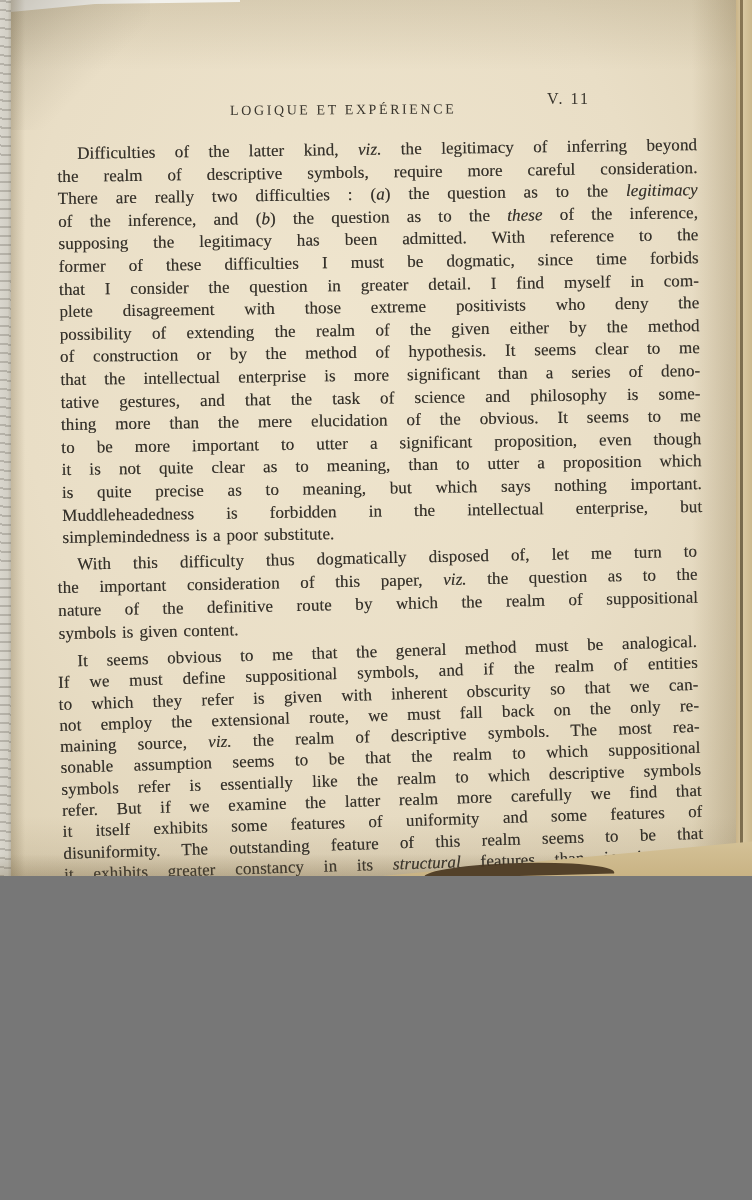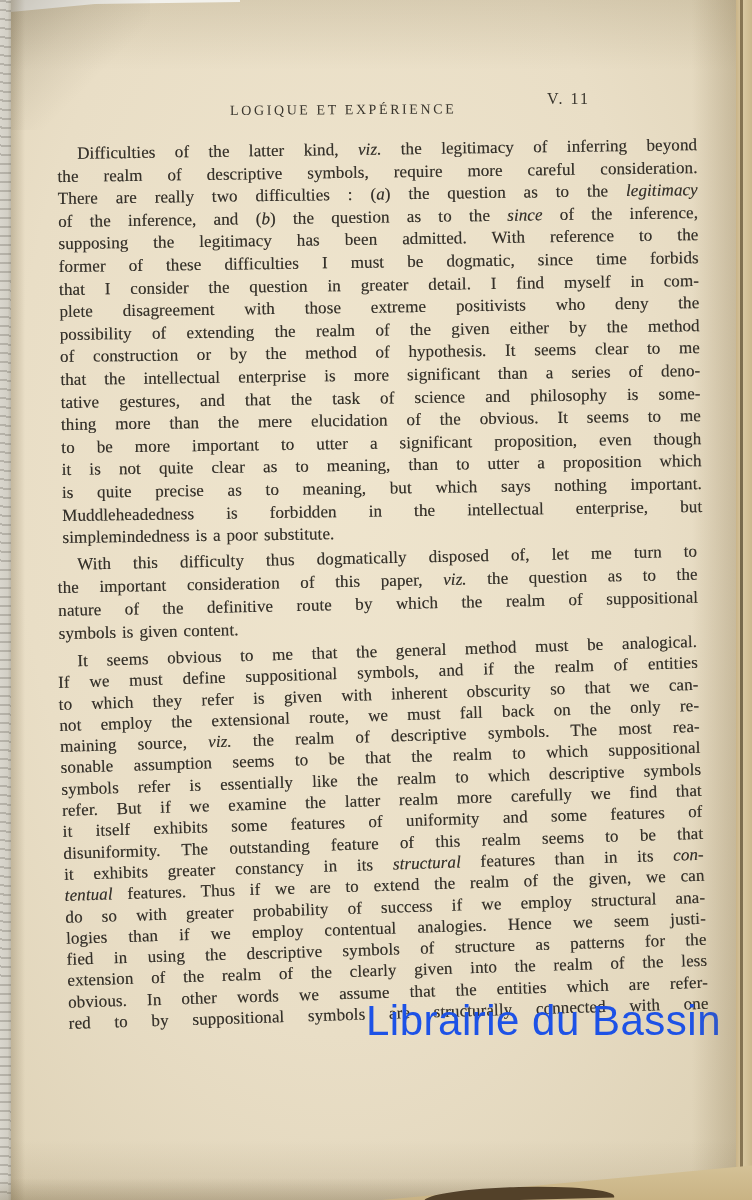--- a/index.html
+++ b/index.html
@@ -1,17 +1,17 @@
 <!DOCTYPE html>
 <html><head>
 <meta charset="utf-8">
 <style>
   html,body{margin:0;padding:0;background:#777;}
   .photo{
-    position:relative;width:752px;height:1200px;overflow:hidden;
+    position:relative;width:752px;height:876px;overflow:hidden;
     background:
       linear-gradient(180deg, rgba(150,135,100,0.22) 0px, rgba(150,135,100,0.0) 70px),
       linear-gradient(0deg, rgba(130,110,75,0.18) 0px, rgba(130,110,75,0.0) 60px),
       radial-gradient(ellipse at 45% 38%, #efe5ce 0%, #e9dec6 55%, #ddd1b5 95%);
     font-family:"Liberation Serif", serif;
   }
   
   .left-edge{
     position:absolute;left:0;top:0;width:11px;height:1200px;
     background:
@@ -104,21 +104,21 @@
   <div class="left-edge"></div>
   <div class="left-edge-shadow"></div>
 
   <div class="runhead">LOGIQUE ET EXPÉRIENCE</div>
   <div class="pagenum">V. 11</div>
 
   <div class="para p1">
       <div class="line line-just line-indent"><span>Difficulties of the latter kind, </span><span class="it">viz.</span><span> the legitimacy of inferring beyond</span></div>
       <div class="line line-just"><span>the realm of descriptive symbols, require more careful consideration.</span></div>
       <div class="line line-just"><span>There are really two difficulties : (</span><span class="it">a</span><span>) the question as to the </span><span class="it">legitimacy</span></div>
-      <div class="line line-just"><span>of the inference, and (</span><span class="it">b</span><span>) the question as to the </span><span class="it">since</span><span> of the inference,</span></div>
+      <div class="line line-just"><span>of the inference, and (</span><span class="it">b</span><span>) the question as to the </span><span class="it">these</span><span> of the inference,</span></div>
       <div class="line line-just"><span>supposing the legitimacy has been admitted. With reference to the</span></div>
       <div class="line line-just"><span>former of these difficulties I must be dogmatic, since time forbids</span></div>
       <div class="line line-just"><span>that I consider the question in greater detail. I find myself in com-</span></div>
       <div class="line line-just"><span>plete disagreement with those extreme positivists who deny the</span></div>
       <div class="line line-just"><span>possibility of extending the realm of the given either by the method</span></div>
       <div class="line line-just"><span>of construction or by the method of hypothesis. It seems clear to me</span></div>
       <div class="line line-just"><span>that the intellectual enterprise is more significant than a series of deno-</span></div>
       <div class="line line-just"><span>tative gestures, and that the task of science and philosophy is some-</span></div>
       <div class="line line-just"><span>thing more than the mere elucidation of the obvious. It seems to me</span></div>
       <div class="line line-just"><span>to be more important to utter a significant proposition, even though</span></div>

